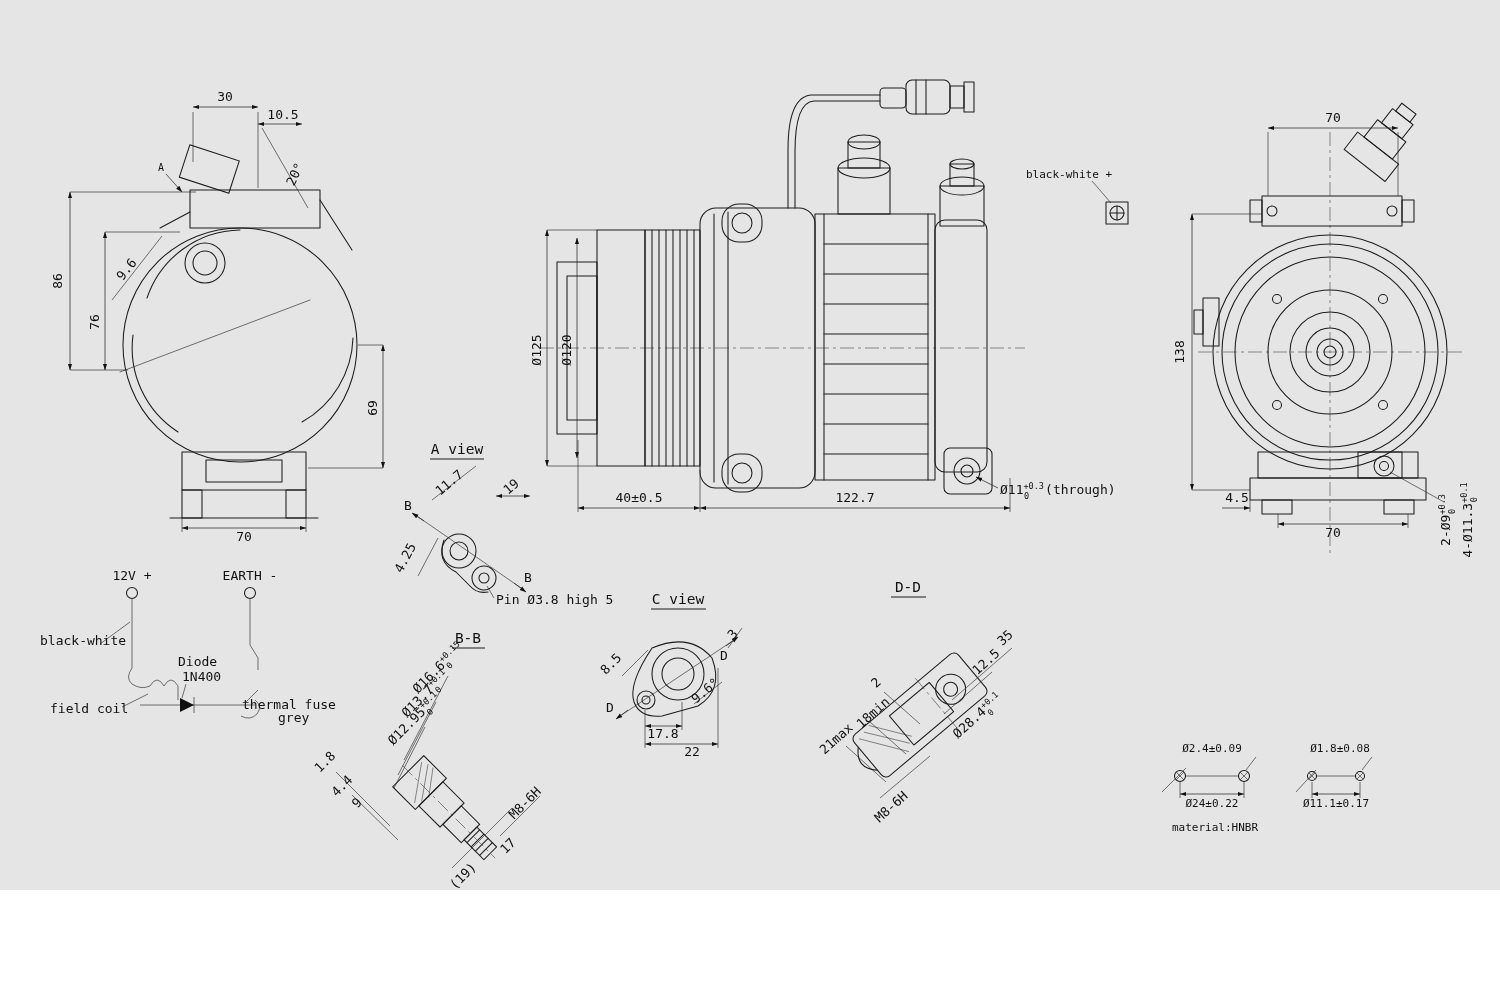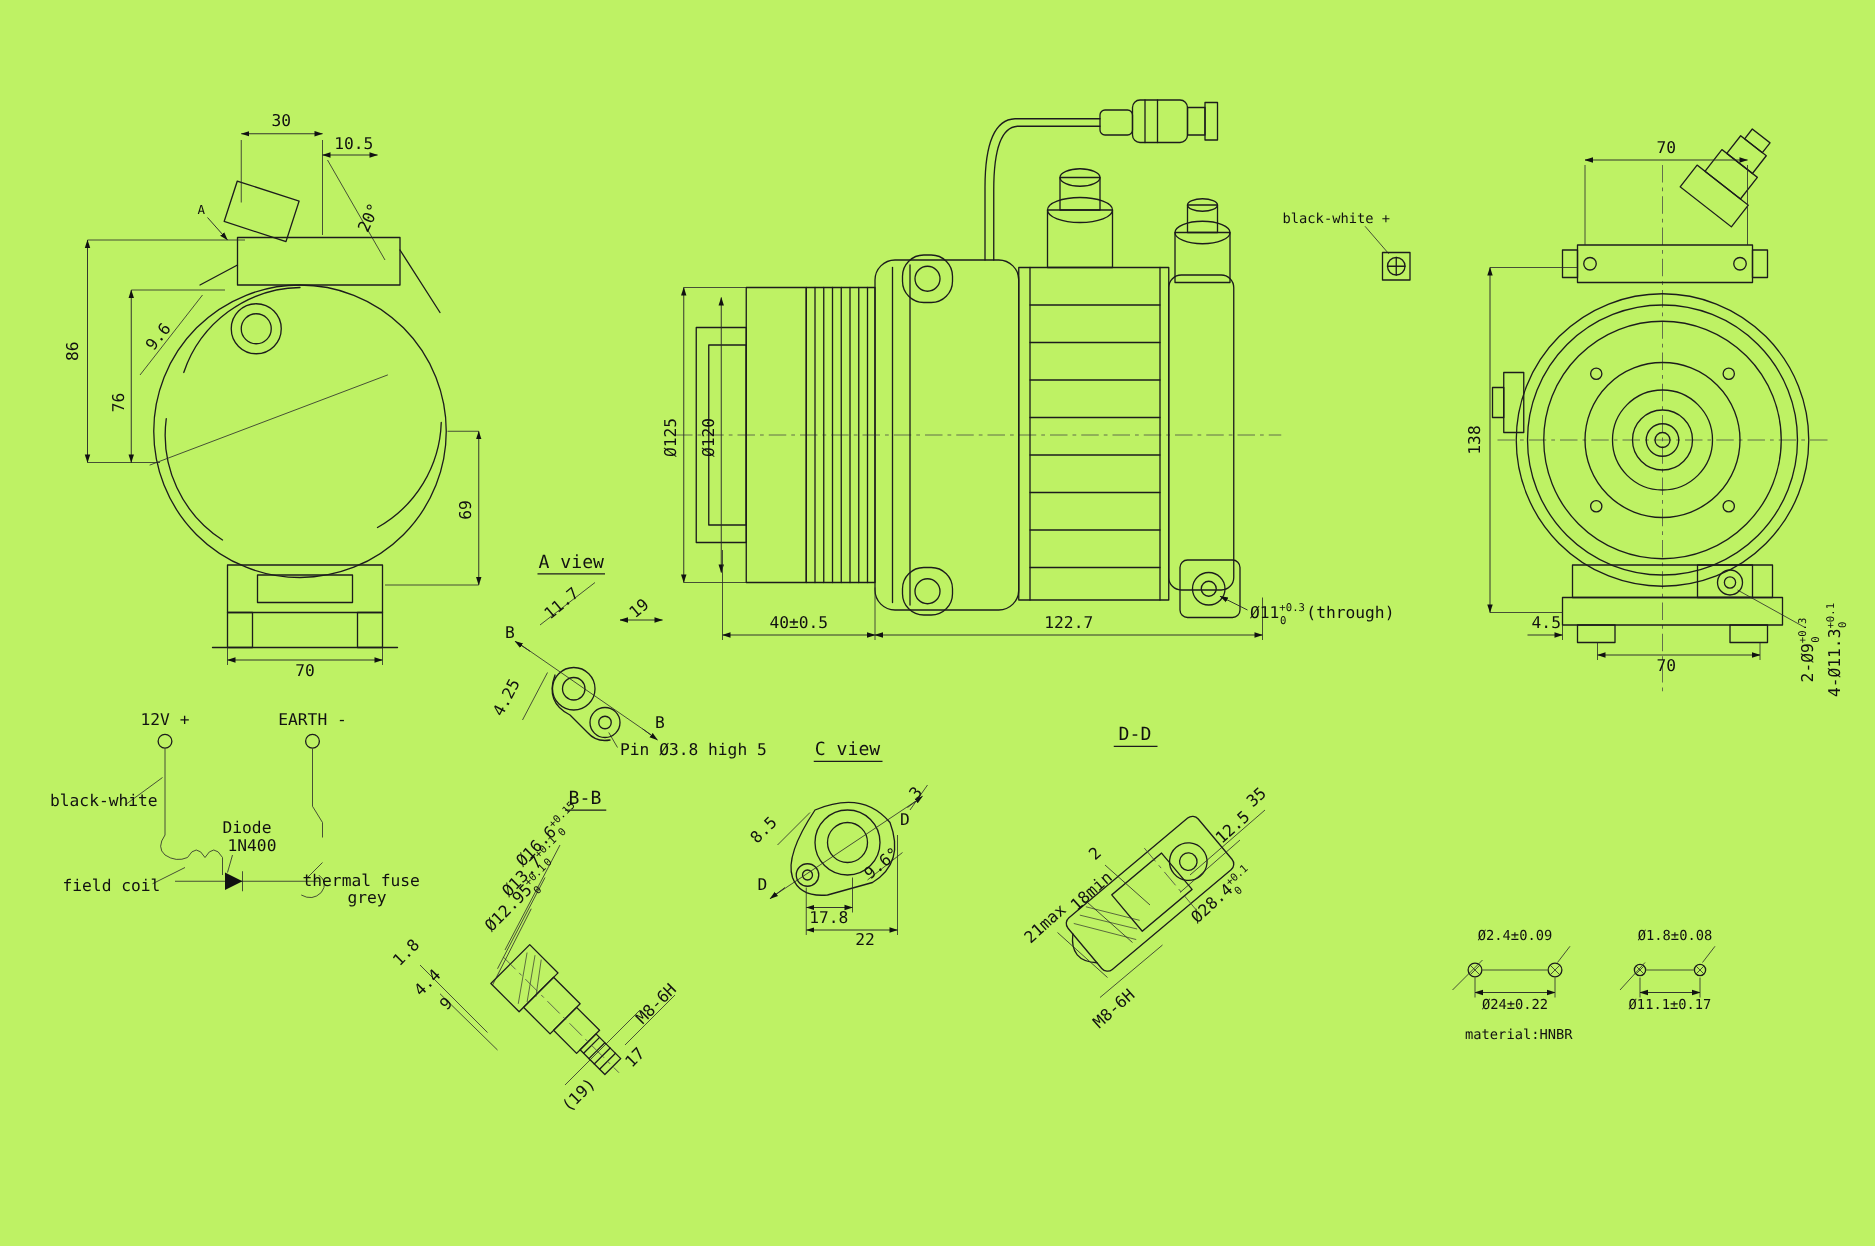--- a/index.html
+++ b/index.html
@@ -1,16 +1,16 @@
 <!DOCTYPE html>
 <html><head>
 <meta charset="utf-8">
 <style>
   html,body{margin:0;padding:0;background:#fff;}
-  .canvas{position:relative;width:1500px;height:997px;background:#bef264;overflow:hidden;}
+  .canvas{position:relative;width:1500px;height:890px;background:#e5e5e5;overflow:hidden;}
   svg{position:absolute;left:0;top:0;}
   text{font-family:"DejaVu Sans Mono","Liberation Mono",monospace;font-size:13px;fill:#111;}
   .t14{font-size:14.5px;}
   .t11{font-size:11px;}
   .t10{font-size:10px;}
   .tol{font-size:8.5px;}
   .ol{fill:none;stroke:#1c1c1c;stroke-width:1.05;stroke-linejoin:round;stroke-linecap:round;}
   .th{fill:none;stroke:#2a2a2a;stroke-width:0.65;}
   .dl{fill:none;stroke:#2a2a2a;stroke-width:0.75;}
   .cl{fill:none;stroke:#444;stroke-width:0.6;stroke-dasharray:14 4 3 4;}

